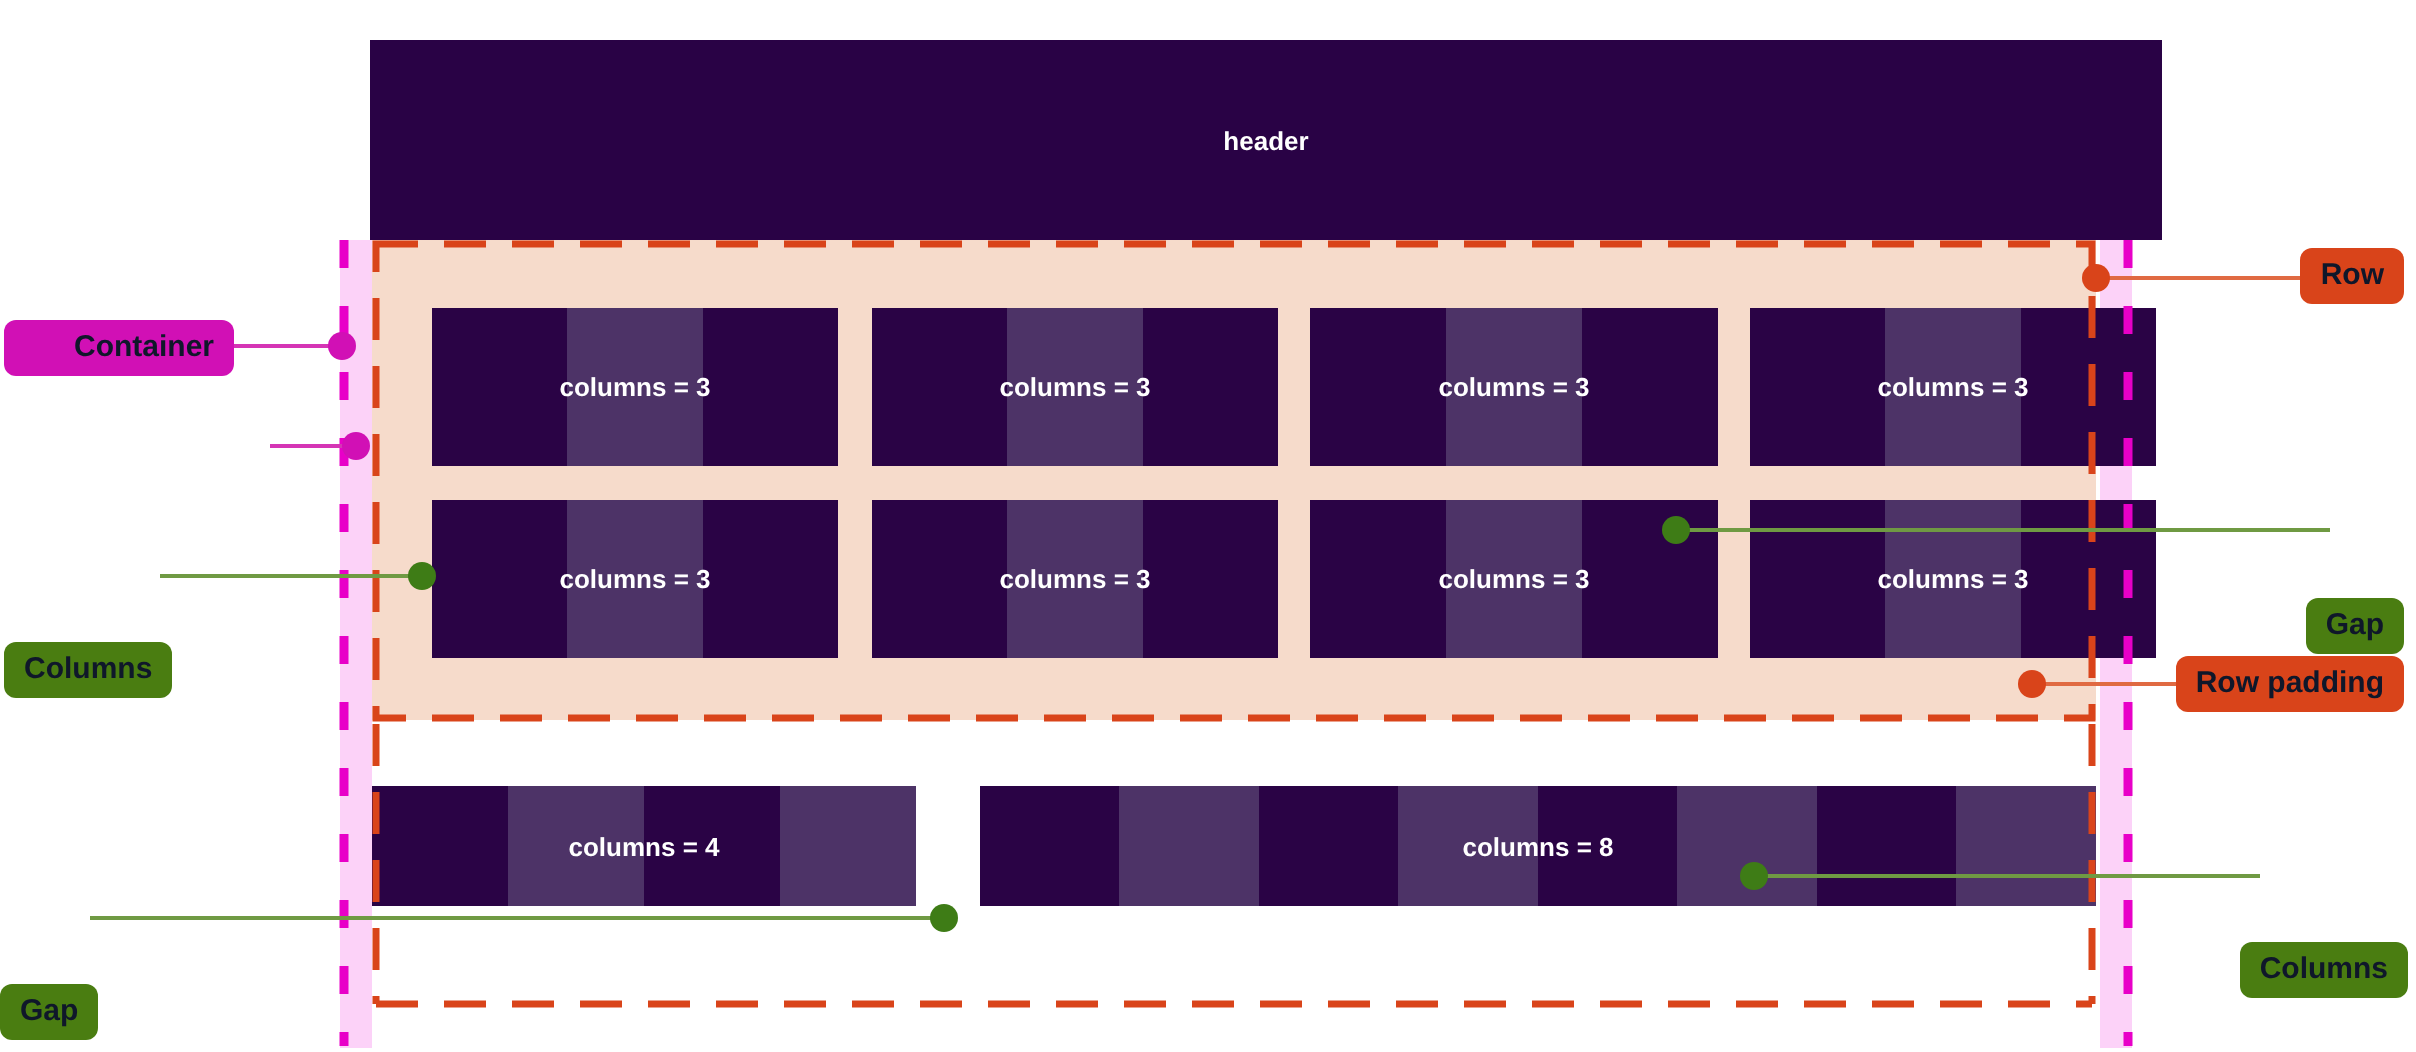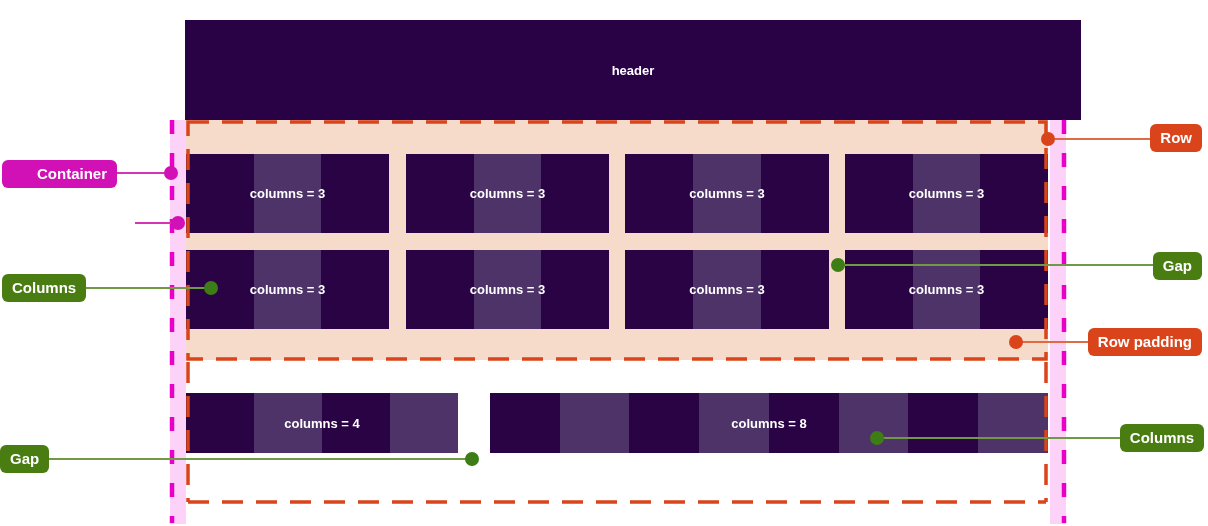--- a/index.html
+++ b/index.html
@@ -27,42 +27,42 @@
   .strip{position:absolute;top:120px;width:16px;height:404px;background:var(--pink);}
   .strip-left{left:170px;}
   .strip-right{left:1050px;}
 
   .row1-bg{position:absolute;left:186px;top:120px;width:862px;height:240px;background:var(--peach);}
 
   .block{
     position:absolute;color:#fff;font-weight:bold;font-size:13px;
     display:flex;align-items:center;justify-content:center;
   }
-  .stripes-3{background:linear-gradient(90deg,var(--purple-dark) 0 33.34%,var(--purple-light) 33.34% 66.67%,var(--purple-dark) 66.67% 100%);}
+  .stripes-3{background:linear-gradient(90deg,var(--purple-dark) 0 33.34%,var(--purple-light) 33.34% 66.67%,var(--purple-dark) 66.67% 100%);margin-left:30px;}
   .stripes-4{background:linear-gradient(90deg,var(--purple-dark) 0 25%,var(--purple-light) 25% 50%,var(--purple-dark) 50% 75%,var(--purple-light) 75% 100%);}
   .stripes-8{background:repeating-linear-gradient(90deg,var(--purple-dark) 0 12.5%,var(--purple-light) 12.5% 25%);}
 
   .rA{top:154px;height:79px;}
   .rB{top:250px;height:79px;}
   .b1{left:186px;width:203px;}
   .b2{left:406px;width:203px;}
   .b3{left:625px;width:204px;}
   .b4{left:845px;width:203px;}
   .rC{top:393px;height:60px;}
   .bc4{left:186px;width:272px;}
   .bc8{left:490px;width:558px;}
 
   .overlay{position:absolute;left:0;top:0;width:1208px;height:526px;pointer-events:none;}
 
   .pill{
     position:absolute;height:28px;line-height:28px;border-radius:6px;
-    padding:0 10px;color:#ffffff;font-weight:bold;font-size:15px;white-space:nowrap;
+    padding:0 10px;color:#0f172a;font-weight:bold;font-size:15px;white-space:nowrap;
   }
   .pill-magenta{background:var(--magenta);padding-left:35px;}
-  .pill-green{background:var(--green);}
+  .pill-green{background:var(--green);margin-top:47px;}
   .pill-orange{background:var(--orange);}
 
   .p-container{left:2px;top:160px;}
   .p-offset{left:2px;top:209px;}
   .p-columns-left{left:2px;top:274px;}
   .p-gap-left{left:0px;top:445px;}
   .p-row{right:6px;top:124px;}
   .p-gap-right{right:6px;top:252px;}
   .p-rowpad{right:6px;top:328px;}
   .p-columns-right{right:4px;top:424px;}

